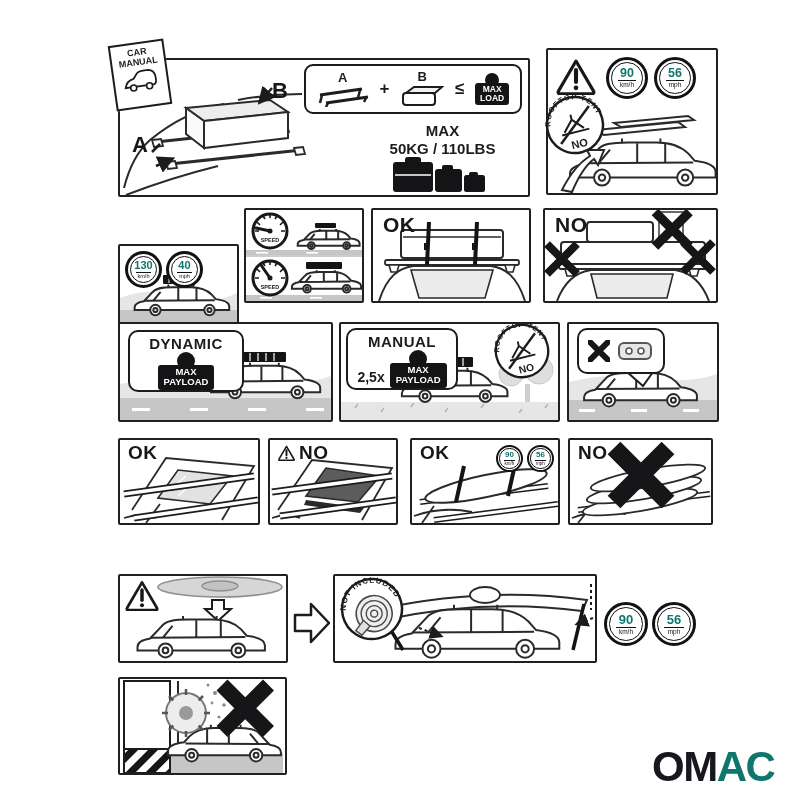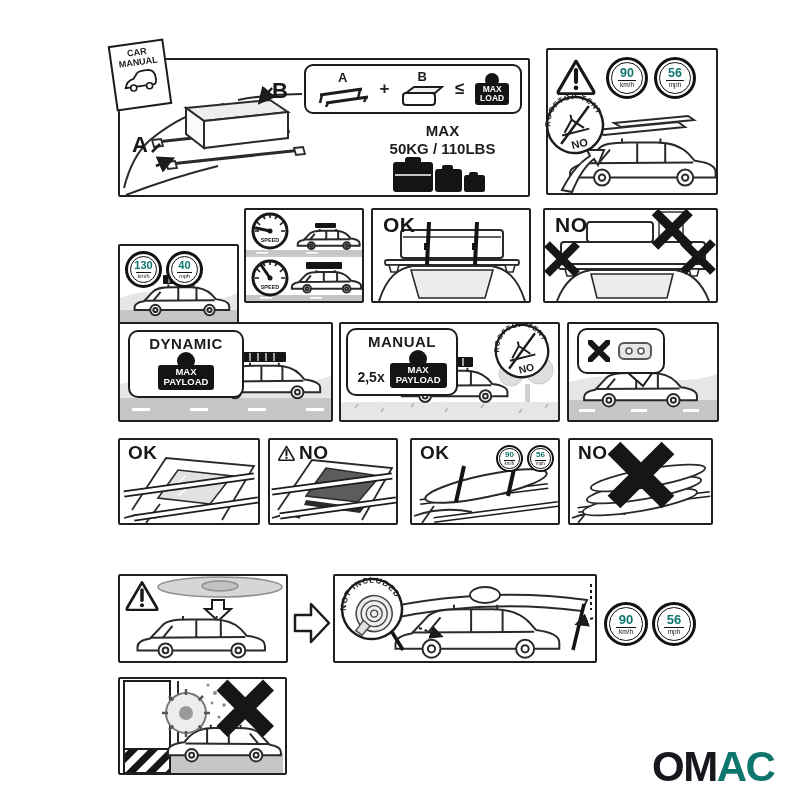--- a/index.html
+++ b/index.html
@@ -36,21 +36,21 @@
            display:flex;align-items:center;justify-content:space-evenly;box-sizing:border-box;z-index:2;}
   .f-item{display:flex;flex-direction:column;align-items:center;line-height:1;}
   .f-lab{font-weight:800;font-size:13px;margin-bottom:1px;}
   .f-op{font-weight:800;font-size:17px;}
   
   .mcard{position:absolute;left:112px;top:42px;width:56px;height:66px;background:#fff;border:2px solid #1c1c1e;
          transform:rotate(-8deg);z-index:5;display:flex;flex-direction:column;align-items:center;padding-top:3px;box-sizing:border-box;}
   .mcard .t{font-size:9px;font-weight:800;line-height:1.15;text-align:center;}
   
   .lblbox{position:absolute;border:2.5px solid #1c1c1e;border-radius:10px;background:#fff;z-index:3;
-          display:flex;flex-direction:column;align-items:center;padding:3px 8px 6px;box-sizing:border-box;}
+          display:flex;flex-direction:column;align-items:center;padding:3px 8px 0;box-sizing:border-box;}
   .lblbox .bt{font-size:15px;font-weight:800;letter-spacing:.5px;}
   .statrow{display:flex;align-items:flex-end;gap:5px;}
   .factor{font-size:14px;font-weight:800;padding-bottom:3px;}
   .stamp{position:absolute;z-index:4;transform:rotate(-14deg);}
   .bubble{position:absolute;border:2px solid #1c1c1e;border-radius:10px;background:#fff;z-index:3;
           display:flex;align-items:center;justify-content:center;gap:6px;box-sizing:border-box;}
   .scene{position:absolute;inset:0;}
   .logo{position:absolute;left:652px;top:746px;font-size:42px;font-weight:800;letter-spacing:-1.5px;line-height:1;}
   .logo .p1{color:#17181d;} .logo .p2{color:#0f766e;}
   .hm{display:flex;align-items:center;gap:4px;}

